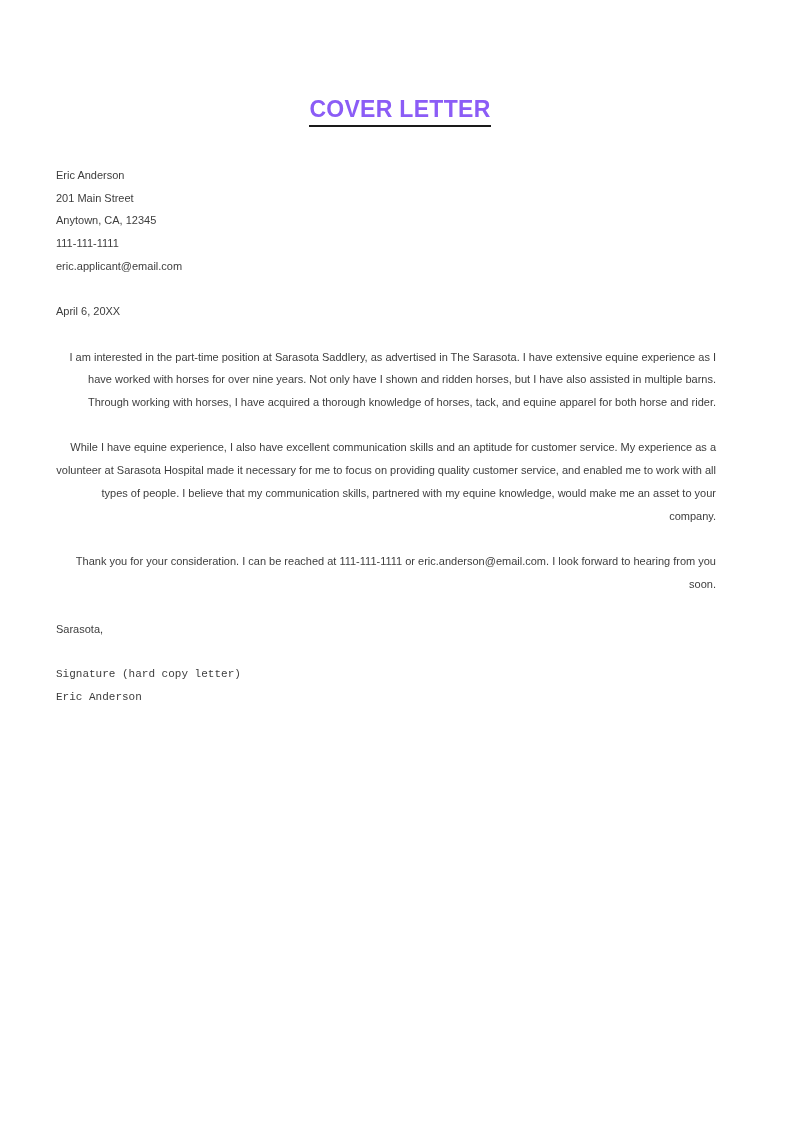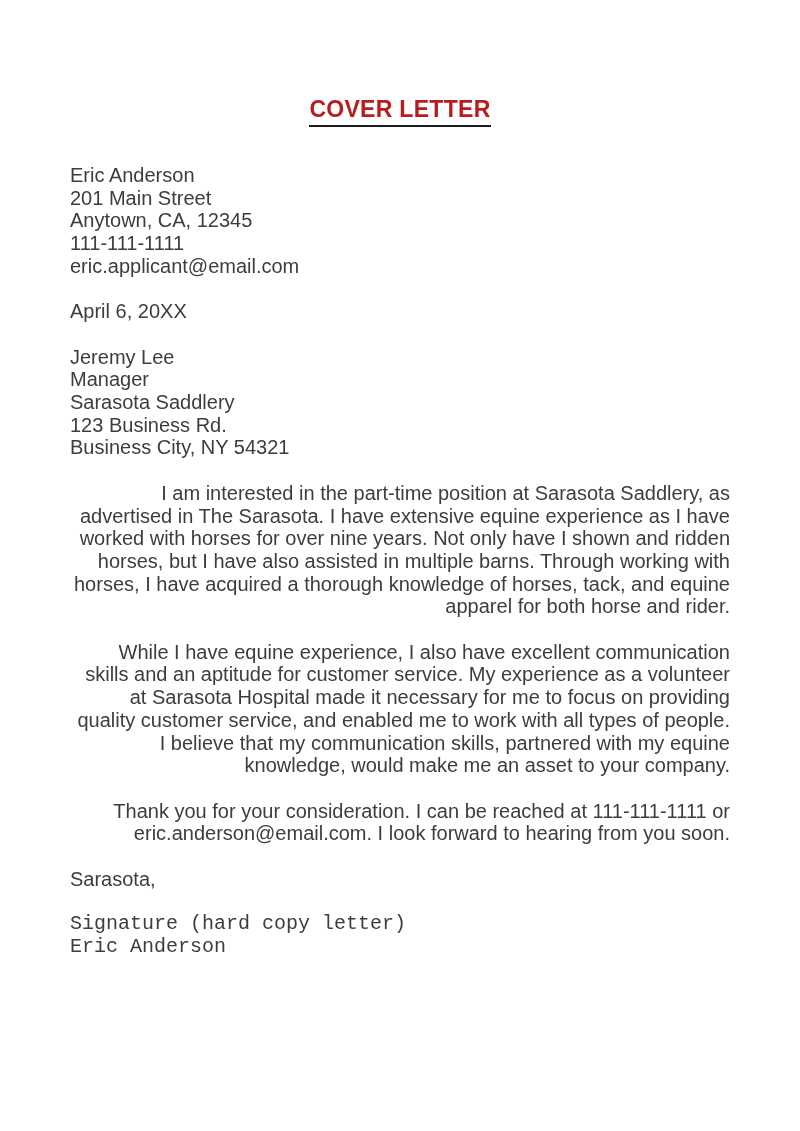--- a/index.html
+++ b/index.html
@@ -22,33 +22,33 @@
 
   .doc-title {
     position: absolute;
     top: 96px;
     left: 0;
     width: 800px;
     text-align: center;
     font-size: 23px;
     font-weight: bold;
     letter-spacing: 0.3px;
-    color: #b91c1c;
+    color: #8b5cf6;
   }
   .doc-title .underlined {
     border-bottom: 2.5px solid #1a1a1a;
     padding-bottom: 3px;
   }
 
   .letter-body {
     position: absolute;
     top: 164px;
-    left: 70px;
+    left: 56px;
     width: 660px;
-    font-size: 20px;
+    font-size: 11px;
     line-height: 22.7px;
   }
 
   .block {
     margin: 0 0 22.7px 0;
     padding: 0;
   }
   .block:last-child { margin-bottom: 12px; font-family: Liberation Mono, monospace; }
 
   .line {
@@ -77,27 +77,20 @@
       <span class="line">201 Main Street</span>
       <span class="line">Anytown, CA, 12345</span>
       <span class="line">111-111-1111</span>
       <span class="line">eric.applicant@email.com</span>
     </div>
 
     <div class="block">
       <span class="line">April 6, 20XX</span>
     </div>
 
-    <div class="block">
-      <span class="line">Jeremy Lee</span>
-      <span class="line">Manager</span>
-      <span class="line">Sarasota Saddlery</span>
-      <span class="line">123 Business Rd.</span>
-      <span class="line">Business City, NY 54321</span>
-    </div>
 
 
     <p class="para">I am interested in the part-time position at Sarasota Saddlery, as advertised in The Sarasota. I have extensive equine experience as I have worked with horses for over nine years. Not only have I shown and ridden horses, but I have also assisted in multiple barns. Through working with horses, I have acquired a thorough knowledge of horses, tack, and equine apparel for both horse and rider.</p>
     <p class="para">While I have equine experience, I also have excellent communication skills and an aptitude for customer service. My experience as a volunteer at Sarasota Hospital made it necessary for me to focus on providing quality customer service, and enabled me to work with all types of people. I believe that my communication skills, partnered with my equine knowledge, would make me an asset to your company.</p>
     <p class="para">Thank you for your consideration. I can be reached at 111-111-1111 or eric.anderson@email.com. I look forward to hearing from you soon.</p>
 
     <div class="block">
       <span class="line">Sarasota,</span>
     </div>
 

